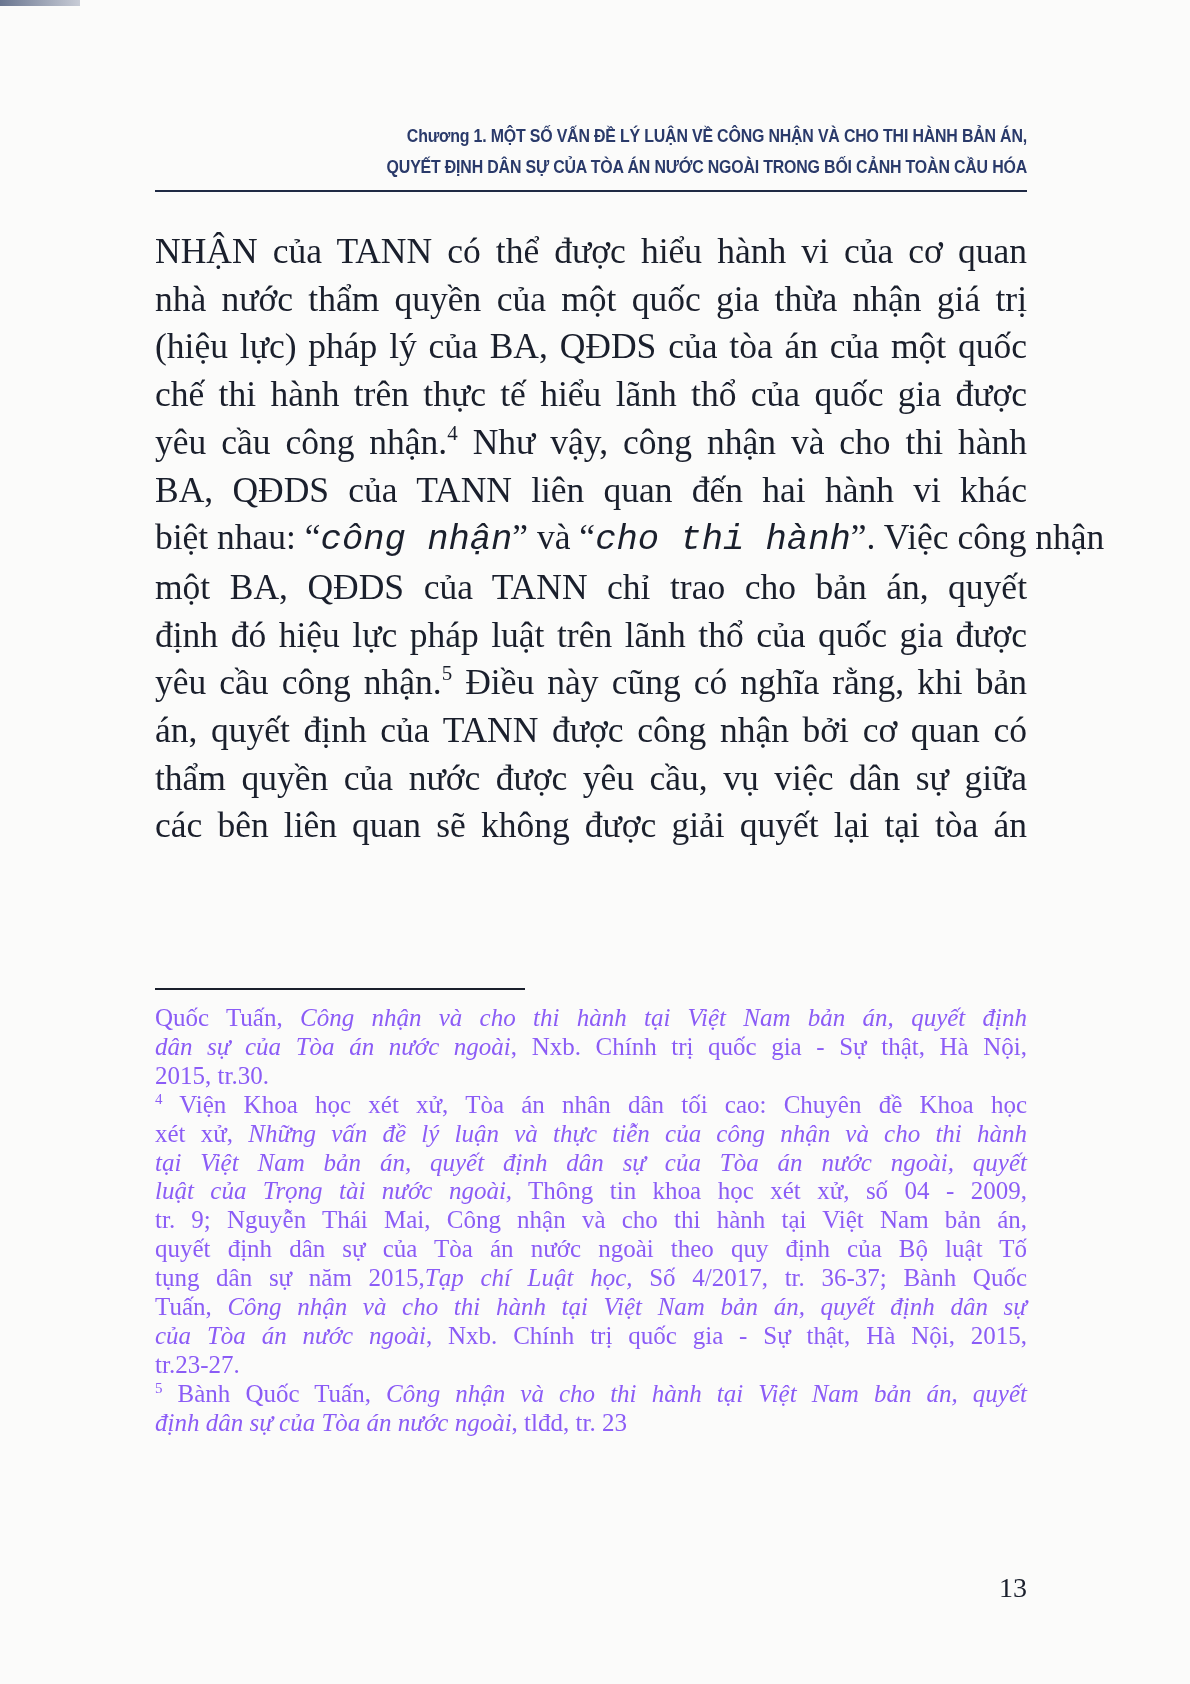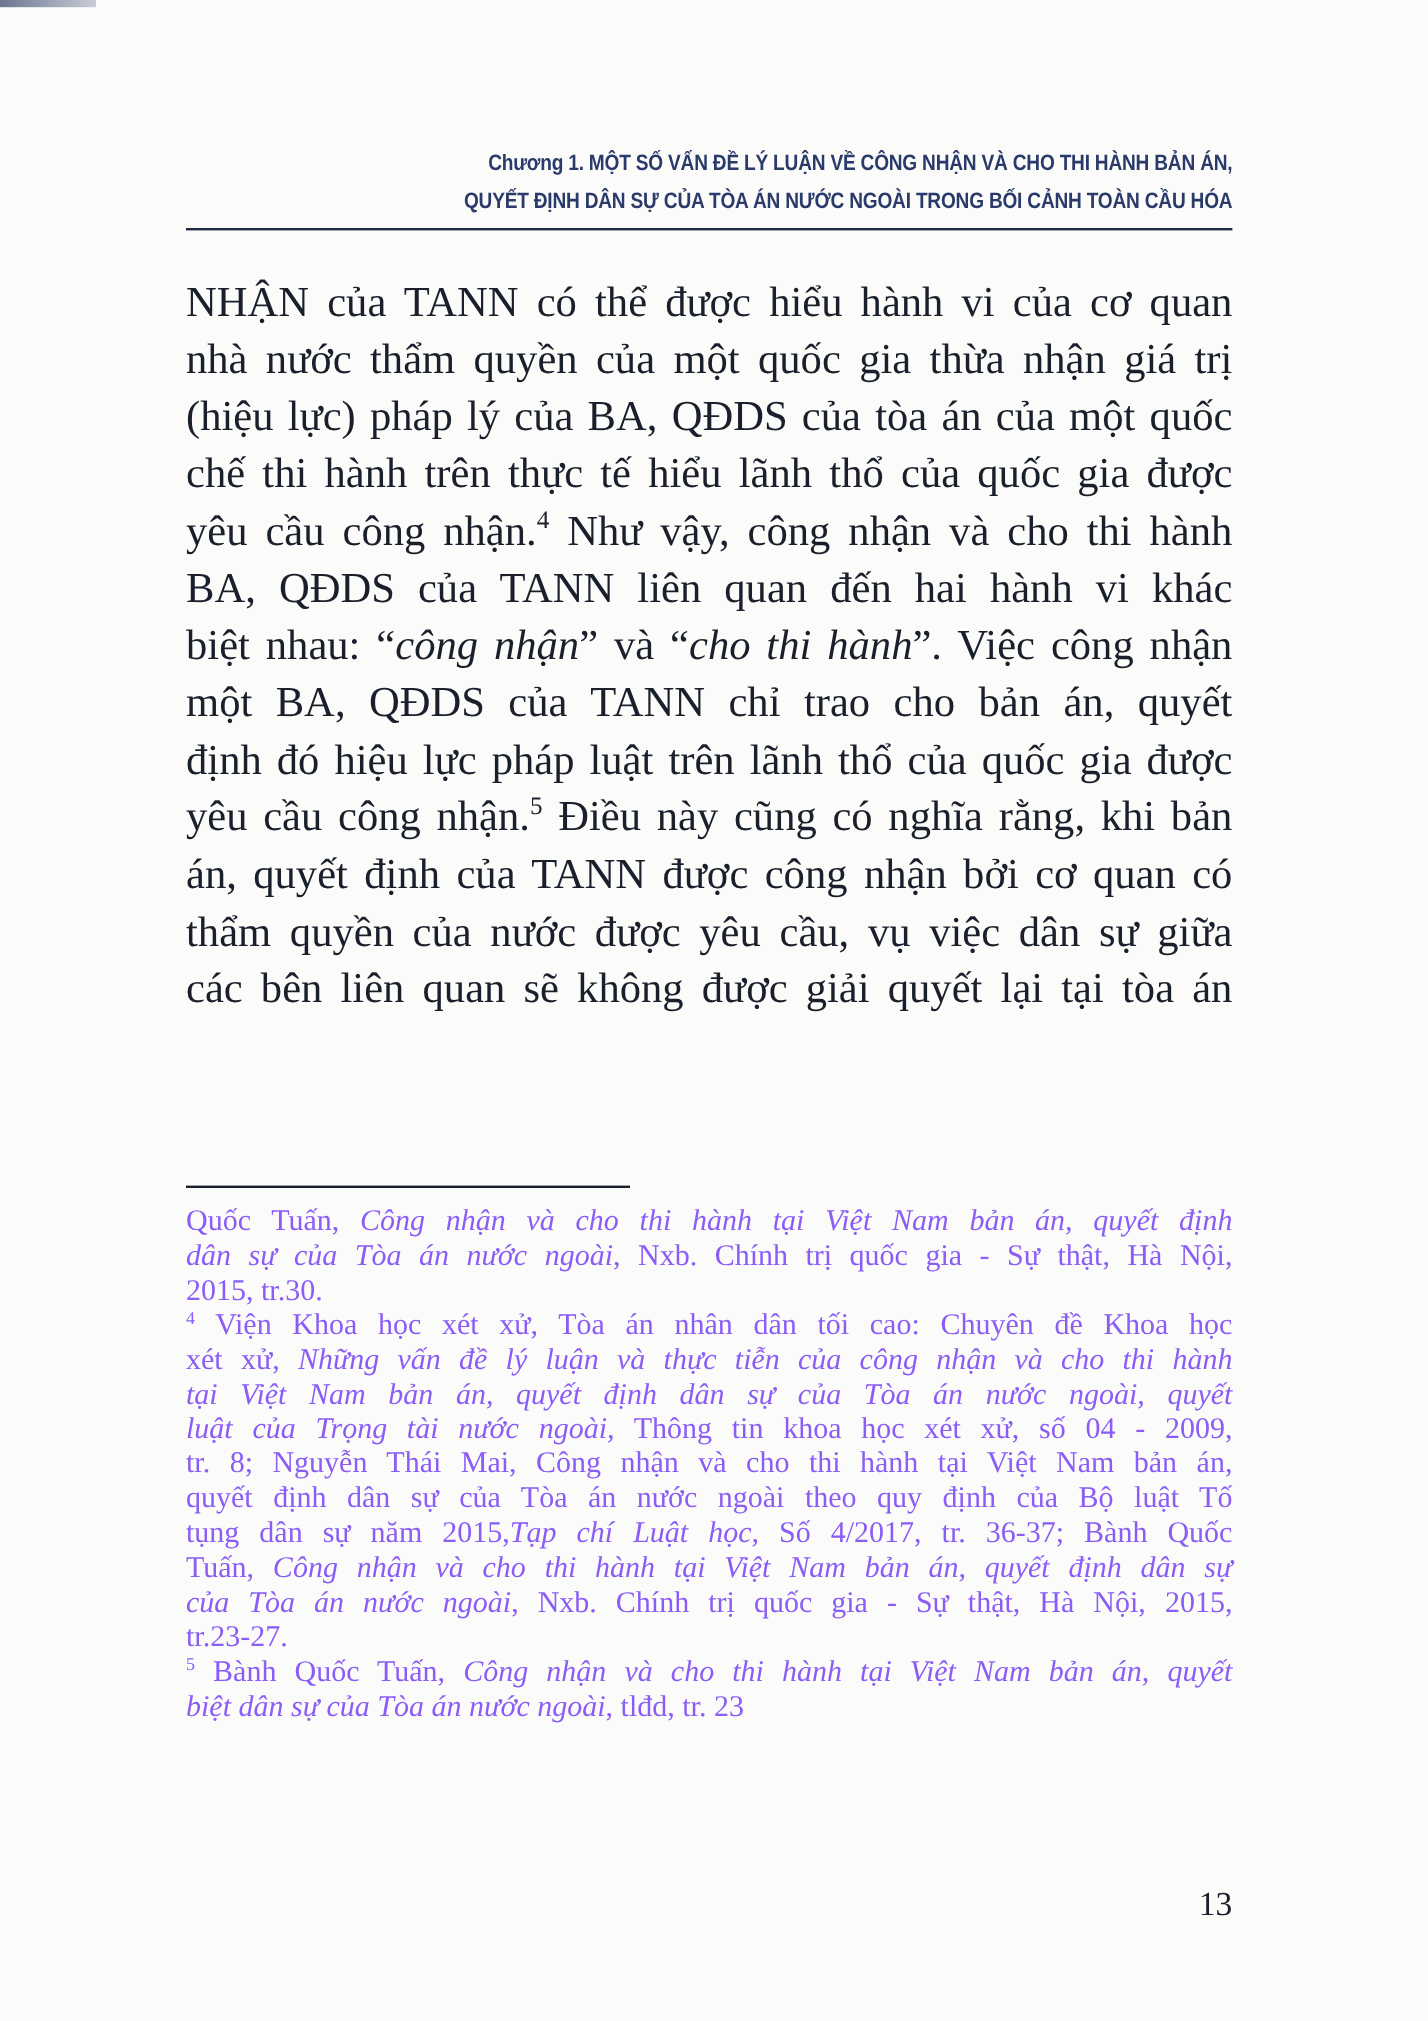--- a/index.html
+++ b/index.html
@@ -34,21 +34,21 @@
     font-family: "Liberation Serif", serif;
     font-size: 35.5px;
     line-height: 47.7px;
     text-align: justify;
     text-align-last: justify;
     color: #1a1f2c;
   }
   .main-text .ln { display: block; white-space: nowrap; text-align-last: justify; text-align: justify; }
   .main-text .ln.indent { padding-left: 38px; }
   .main-text sup { font-size: 21px; vertical-align: 14px; line-height: 0; }
-  .main-text em { font-style: italic; }
+  .main-text em { font-style: italic; font-family: Liberation Mono, monospace; }
   .fn-rule {
     position: absolute; left: 155px; top: 988px; width: 370px; height: 0;
     border-top: 2px solid #1a1f2c;
   }
   .footnotes {
     position: absolute; left: 155px; top: 1004px; width: 872px;
     font-family: "Liberation Serif", serif;
     font-size: 25px;
     line-height: 28.9px;
     color: #8b5cf6;
@@ -95,24 +95,24 @@
 <div class="footnotes">
 
   <span class="ln"><span>Quốc Tuấn, </span><em>Công nhận và cho thi hành tại Việt Nam bản án, quyết định</em></span>
   <span class="ln"><em>dân sự của Tòa án nước ngoài</em><span>, Nxb. Chính trị quốc gia - Sự thật, Hà Nội,</span></span>
   <span class="ln last">2015, tr.30.</span>
 
   <span class="ln"><sup>4</sup><span> Viện Khoa học xét xử, Tòa án nhân dân tối cao: Chuyên đề Khoa học</span></span>
   <span class="ln"><span>xét xử, </span><em>Những vấn đề lý luận và thực tiễn của công nhận và cho thi hành</em></span>
   <span class="ln"><em>tại Việt Nam bản án, quyết định dân sự của Tòa án nước ngoài, quyết</em></span>
   <span class="ln"><em>luật của Trọng tài nước ngoài,</em><span> Thông tin khoa học xét xử, số 04 - 2009,</span></span>
-  <span class="ln">tr. 8; Nguyễn Thái Mai, Công nhận và cho thi hành tại Việt Nam bản án,</span>
+  <span class="ln">tr. 9; Nguyễn Thái Mai, Công nhận và cho thi hành tại Việt Nam bản án,</span>
   <span class="ln">quyết định dân sự của Tòa án nước ngoài theo quy định của Bộ luật Tố</span>
   <span class="ln"><span>tụng dân sự năm 2015,</span><em>Tạp chí Luật học,</em><span> Số 4/2017, tr. 36-37; Bành Quốc</span></span>
   <span class="ln"><span>Tuấn, </span><em>Công nhận và cho thi hành tại Việt Nam bản án, quyết định dân sự</em></span>
   <span class="ln"><em>của Tòa án nước ngoài</em><span>, Nxb. Chính trị quốc gia - Sự thật, Hà Nội, 2015,</span></span>
   <span class="ln last">tr.23-27.</span>
 
   <span class="ln"><sup>5</sup><span> Bành Quốc Tuấn, </span><em>Công nhận và cho thi hành tại Việt Nam bản án, quyết</em></span>
-  <span class="ln last"><em>biệt dân sự của Tòa án nước ngoài</em><span>, tlđd, tr. 23</span></span>
+  <span class="ln last"><em>định dân sự của Tòa án nước ngoài</em><span>, tlđd, tr. 23</span></span>
 </div>
 
 <div class="page-number">13</div>
 
 </body></html>

